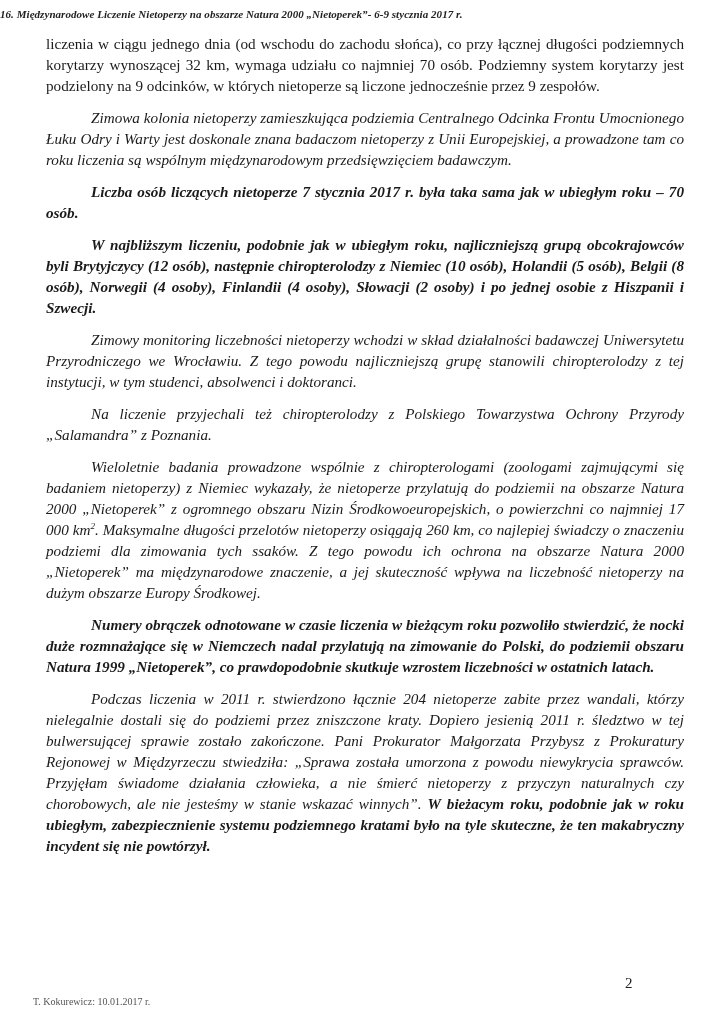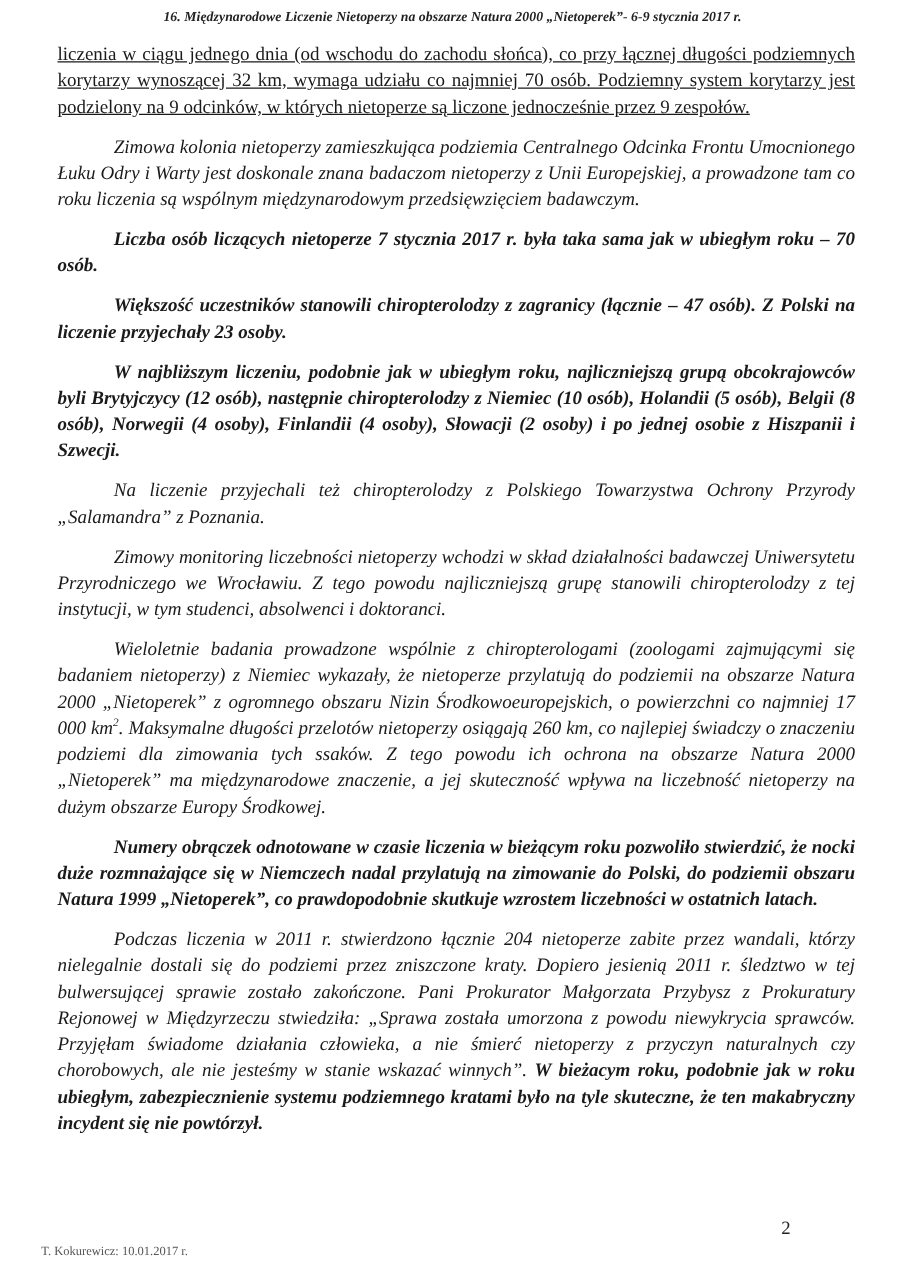--- a/index.html
+++ b/index.html
@@ -13,21 +13,21 @@
       position: relative;
       overflow: hidden;
       color: #1a1a1a;
       font-family: "Liberation Serif", "DejaVu Serif", serif;
     }
     .running-header {
       position: absolute;
       top: 8px;
       left: 0;
       width: 724px;
-      text-align: center;
+      text-align: left;
       font-style: italic;
       font-weight: bold;
       font-size: 11px;
       letter-spacing: 0.05px;
       color: #222;
     }
     .content {
       position: absolute;
       left: 46px;
       top: 33px;
@@ -38,21 +38,20 @@
     }
     .content p {
       margin: 0 0 11px 0;
     }
     .content p.indent {
       text-indent: 45px;
       font-style: italic;
     }
     .content p.cont {
       text-indent: 0;
-      text-decoration: underline;
     }
     .bold { font-weight: bold; }
     sup {
       font-size: 9px;
       line-height: 0;
       vertical-align: 6px;
     }
     .page-number {
       position: absolute;
       top: 975px;
@@ -70,23 +69,22 @@
   </style>
 </head>
 <body>
 
 <div class="running-header">16. Międzynarodowe Liczenie Nietoperzy na obszarze Natura 2000 „Nietoperek”- 6-9 stycznia 2017 r.</div>
 
 <div class="content">
   <p class="cont">liczenia w ciągu jednego dnia (od wschodu do zachodu słońca), co przy łącznej długości podziemnych korytarzy wynoszącej 32 km, wymaga udziału co najmniej 70 osób. Podziemny system korytarzy jest podzielony na 9 odcinków, w których nietoperze są liczone jednocześnie przez 9 zespołów.</p>
   <p class="indent">Zimowa kolonia nietoperzy zamieszkująca podziemia Centralnego Odcinka Frontu Umocnionego Łuku Odry i Warty jest doskonale znana badaczom nietoperzy z Unii Europejskiej, a prowadzone tam co roku liczenia są wspólnym międzynarodowym przedsięwzięciem badawczym.</p>
   <p class="indent bold">Liczba osób liczących nietoperze 7 stycznia 2017 r. była taka sama jak w ubiegłym roku – 70 osób.</p>
-  <p class="indent bold">Większość uczestników stanowili chiropterolodzy z zagranicy (łącznie – 47 osób). Z Polski na liczenie przyjechały 23 osoby.</p>
   <p class="indent bold">W najbliższym liczeniu, podobnie jak w ubiegłym roku, najliczniejszą grupą obcokrajowców byli Brytyjczycy (12 osób), następnie chiropterolodzy z Niemiec (10 osób), Holandii (5 osób), Belgii (8 osób), Norwegii (4 osoby), Finlandii (4 osoby), Słowacji (2 osoby) i po jednej osobie z Hiszpanii i Szwecji.</p>
+  <p class="indent">Zimowy monitoring liczebności nietoperzy wchodzi w skład działalności badawczej Uniwersytetu Przyrodniczego we Wrocławiu. Z tego powodu najliczniejszą grupę stanowili chiropterolodzy z tej instytucji, w tym studenci, absolwenci i doktoranci.</p>
   <p class="indent">Na liczenie przyjechali też chiropterolodzy z Polskiego Towarzystwa Ochrony Przyrody „Salamandra” z Poznania.</p>
-  <p class="indent">Zimowy monitoring liczebności nietoperzy wchodzi w skład działalności badawczej Uniwersytetu Przyrodniczego we Wrocławiu. Z tego powodu najliczniejszą grupę stanowili chiropterolodzy z tej instytucji, w tym studenci, absolwenci i doktoranci.</p>
   <p class="indent"><span>Wieloletnie badania prowadzone wspólnie z chiropterologami (zoologami zajmującymi się badaniem nietoperzy) z Niemiec wykazały, że nietoperze przylatują do podziemii na obszarze Natura 2000 „Nietoperek” z ogromnego obszaru Nizin Środkowoeuropejskich, o powierzchni co najmniej 17 000 km</span><sup>2</sup><span>. Maksymalne długości przelotów nietoperzy osiągają 260 km, co najlepiej świadczy o znaczeniu podziemi dla zimowania tych ssaków. Z tego powodu ich ochrona na obszarze Natura 2000 „Nietoperek” ma międzynarodowe znaczenie, a jej skuteczność wpływa na liczebność nietoperzy na dużym obszarze Europy Środkowej.</span></p>
   <p class="indent bold">Numery obrączek odnotowane w czasie liczenia w bieżącym roku pozwoliło stwierdzić, że nocki duże rozmnażające się w Niemczech nadal przylatują na zimowanie do Polski, do podziemii obszaru Natura 1999 „Nietoperek”, co prawdopodobnie skutkuje wzrostem liczebności w ostatnich latach.</p>
   <p class="indent"><span>Podczas liczenia w 2011 r. stwierdzono łącznie 204 nietoperze zabite przez wandali, którzy nielegalnie dostali się do podziemi przez zniszczone kraty. Dopiero jesienią 2011 r. śledztwo w tej bulwersującej sprawie zostało zakończone. Pani Prokurator Małgorzata Przybysz z Prokuratury Rejonowej w Międzyrzeczu stwiedziła: „Sprawa została umorzona z powodu niewykrycia sprawców. Przyjęłam świadome działania człowieka, a nie śmierć nietoperzy z przyczyn naturalnych czy chorobowych, ale nie jesteśmy w stanie wskazać winnych”. </span><span class="bold">W bieżacym roku, podobnie jak w roku ubiegłym, zabezpiecznienie systemu podziemnego kratami było na tyle skuteczne, że ten makabryczny incydent się nie powtórzył.</span></p>
 </div>
 
 <div class="page-number">2</div>
 <div class="footer-note">T. Kokurewicz: 10.01.2017 r.</div>
 
 </body></html>

